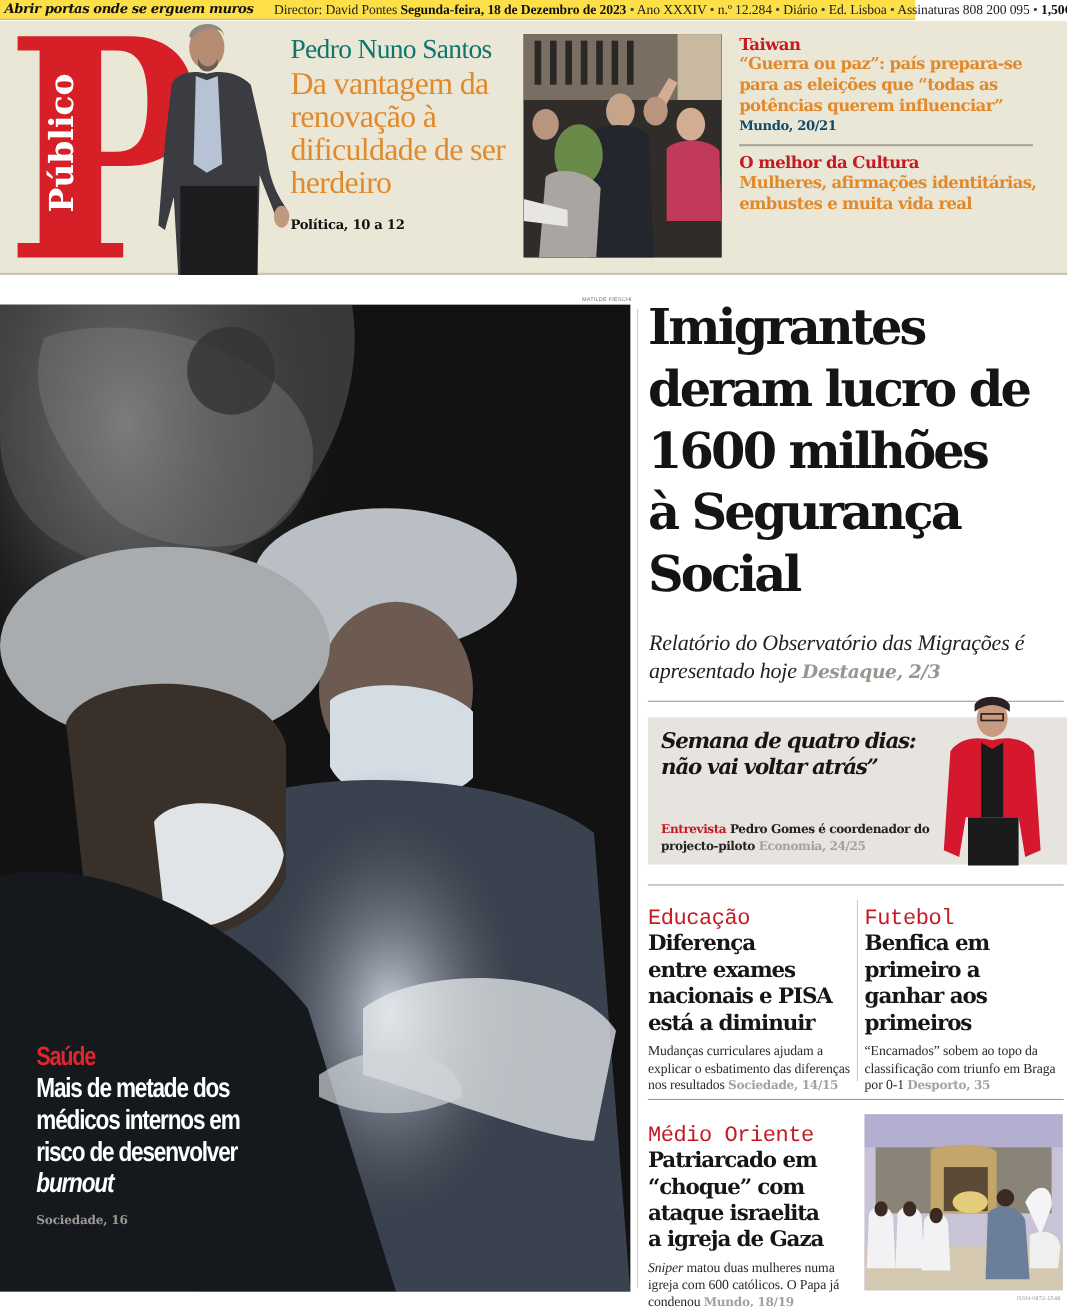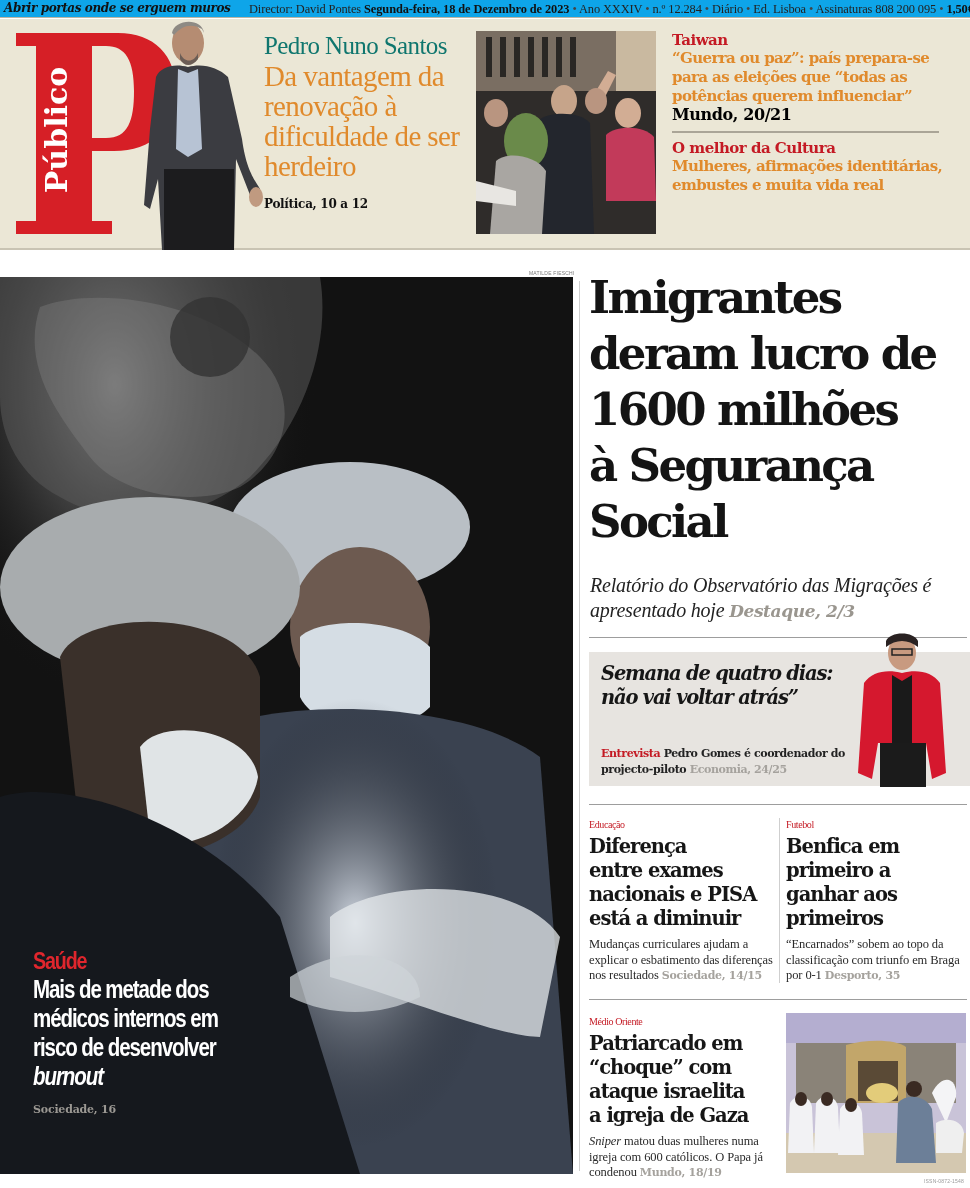--- a/index.html
+++ b/index.html
@@ -1,20 +1,20 @@
 <!DOCTYPE html>
 <html><head>
 <meta charset="utf-8">
 <style>
   * { box-sizing: border-box; margin: 0; padding: 0; }
   html, body { width: 970px; height: 1188px; background: #ffffff; overflow: hidden; }
   body { position: relative; font-family: "DejaVu Serif", serif; color: #1a1a1a; }
 
   
-  .topbar { position: absolute; left: 0; top: 0; width: 970px; height: 18px; background: #0ea5e9; display: flex; align-items: center; border-bottom: 1px solid #bbb5a4; }
+  .topbar { position: absolute; left: 0; top: 0; width: 832px; height: 18px; background: #fde047; display: flex; align-items: center; border-bottom: 1px solid #bbb5a4; }
   .motto { position: absolute; left: 4px; top: 1px; font-family: "DejaVu Serif", serif; font-style: italic; font-weight: bold; font-size: 12px; letter-spacing: -0.4px; color: #111; }
   .masthead-info { position: absolute; left: 249px; top: 2px; font-family: "Liberation Serif", serif; font-size: 12.4px; color: #222; white-space: nowrap; letter-spacing: -0.1px; }
   .masthead-info b { font-weight: bold; color: #111; }
   .masthead-info .sep { color: #444; }
 
   
   .band { position: absolute; left: 0; top: 19px; width: 970px; height: 231px; background: #ebe7d6; border-bottom: 2px solid #c9c4b3; }
   .logo-p { position: absolute; left: 14px; top: 12px; width: 164px; height: 205px; }
   .logo-word { position: absolute; left: 36px; top: 52px; width: 40px; height: 118px; color: #fff; font-family: "DejaVu Serif", serif; font-weight: bold; font-size: 30px; transform: rotate(-90deg); transform-origin: center; display: flex; align-items: center; justify-content: center; white-space: nowrap; }
   .logo-word span { display: inline-block; }
@@ -24,21 +24,21 @@
   .lead1 { position: absolute; left: 264px; top: 12px; width: 210px; }
   .lead1 .kicker { font-family: "Liberation Serif", serif; font-size: 25px; line-height: 30px; color: #0f766e; letter-spacing: -0.6px; }
   .lead1 .deck { font-family: "Liberation Serif", serif; font-size: 29px; line-height: 30px; color: #e08a2c; letter-spacing: -0.6px; }
   .lead1 .ref { font-family: "DejaVu Serif", serif; font-weight: bold; font-size: 12px; color: #111; margin-top: 16px; letter-spacing: -0.3px; }
 
   .taiwan-photo { position: absolute; left: 476px; top: 12px; width: 180px; height: 203px; background: #3a3632; overflow: hidden; }
 
   .side-teasers { position: absolute; left: 672px; top: 12px; width: 285px; }
   .teaser .kicker { font-family: "DejaVu Serif", serif; font-weight: bold; font-size: 15px; color: #c41a24; letter-spacing: -0.5px; line-height: 18px; }
   .teaser .deck { font-family: "DejaVu Serif", serif; font-weight: bold; font-size: 15px; color: #e08a2c; line-height: 19px; letter-spacing: -0.6px; }
-  .teaser .ref { font-family: "DejaVu Serif", serif; font-weight: bold; font-size: 16px; color: #000000; line-height: 17px; letter-spacing: -0.4px; }
+  .teaser .ref { font-family: "DejaVu Serif", serif; font-weight: bold; font-size: 12px; color: #0c4a6e; line-height: 17px; letter-spacing: -0.4px; }
   .teaser-divider { height: 0; border-top: 2px solid #aaa597; margin: 8px 18px 6px 0; }
 
   
   .main-credit { position: absolute; left: 529px; top: 270px; font-family: "Liberation Sans", sans-serif; font-size: 5px; color: #777; letter-spacing: 0.2px; }
   .main-photo { position: absolute; left: 0; top: 277px; width: 573px; height: 897px; background: #111; overflow: hidden; }
 
   .saude { position: absolute; left: 33px; top: 947px; width: 210px; color: #fff; }
   .saude .kicker { font-family: "Liberation Sans", sans-serif; font-weight: bold; font-size: 24px; color: #e0262d; line-height: 28px; letter-spacing: -1.4px; transform: scaleX(0.82); transform-origin: left; }
   .saude .headline { font-family: "Liberation Sans", sans-serif; font-weight: bold; font-size: 25px; color: #fff; line-height: 29px; letter-spacing: -1.3px; transform: scaleX(0.82); transform-origin: left; width: 260px; }
   .saude .headline i { font-style: italic; }
@@ -53,21 +53,21 @@
   .hr { position: absolute; height: 0; border-top: 1.5px solid #9d9d9d; }
 
   .interview { position: absolute; left: 589px; top: 652px; width: 456px; height: 134px; background: #e7e4e0; }
   .interview .title { position: absolute; left: 12px; top: 10px; width: 270px; font-family: "DejaVu Serif", serif; font-weight: bold; font-style: italic; font-size: 19.5px; line-height: 24px; letter-spacing: -1.2px; color: #161616; }
   .interview .desc { position: absolute; left: 12px; top: 94px; width: 260px; font-family: "DejaVu Serif", serif; font-weight: bold; font-size: 11px; line-height: 16px; color: #222; letter-spacing: -0.4px; }
   .interview .desc .lbl { color: #c41a24; }
   .interview .desc .ref { color: #a5a29d; }
   .interview-photo { position: absolute; left: 852px; top: 633px; width: 96px; height: 154px; }
 
   .story { position: absolute; }
-  .story .kicker { font-family: Liberation Serif, serif; font-size: 10px; color: #c41a24; line-height: 20px; letter-spacing: -0.4px; }
+  .story .kicker { font-family: Liberation Mono, monospace; font-size: 20px; color: #c41a24; line-height: 20px; letter-spacing: -0.4px; margin-top: 11px; }
   .story .headline { font-family: "DejaVu Serif", serif; font-weight: bold; font-size: 19.5px; line-height: 24px; letter-spacing: -1px; color: #161616; }
   .story .summary { font-family: "Liberation Serif", serif; font-size: 12.5px; line-height: 15.5px; color: #2a2a2a; margin-top: 6px; letter-spacing: -0.1px; }
   .story .summary .ref { font-family: "DejaVu Serif", serif; font-weight: bold; color: #a5a29d; font-size: 11px; letter-spacing: -0.3px; }
   .story .summary i { font-style: italic; }
   .mini-rule { position: absolute; left: 779px; top: 818px; width: 1px; height: 165px; background: #cfcfcf; }
 
   .gaza-photo { position: absolute; left: 786px; top: 1013px; width: 180px; height: 160px; background: #b9b2c4; overflow: hidden; }
 
   .issn { position: absolute; left: 924px; top: 1178px; font-family: "Liberation Sans", sans-serif; font-size: 5px; color: #999; letter-spacing: 0.2px; }
 </style>

